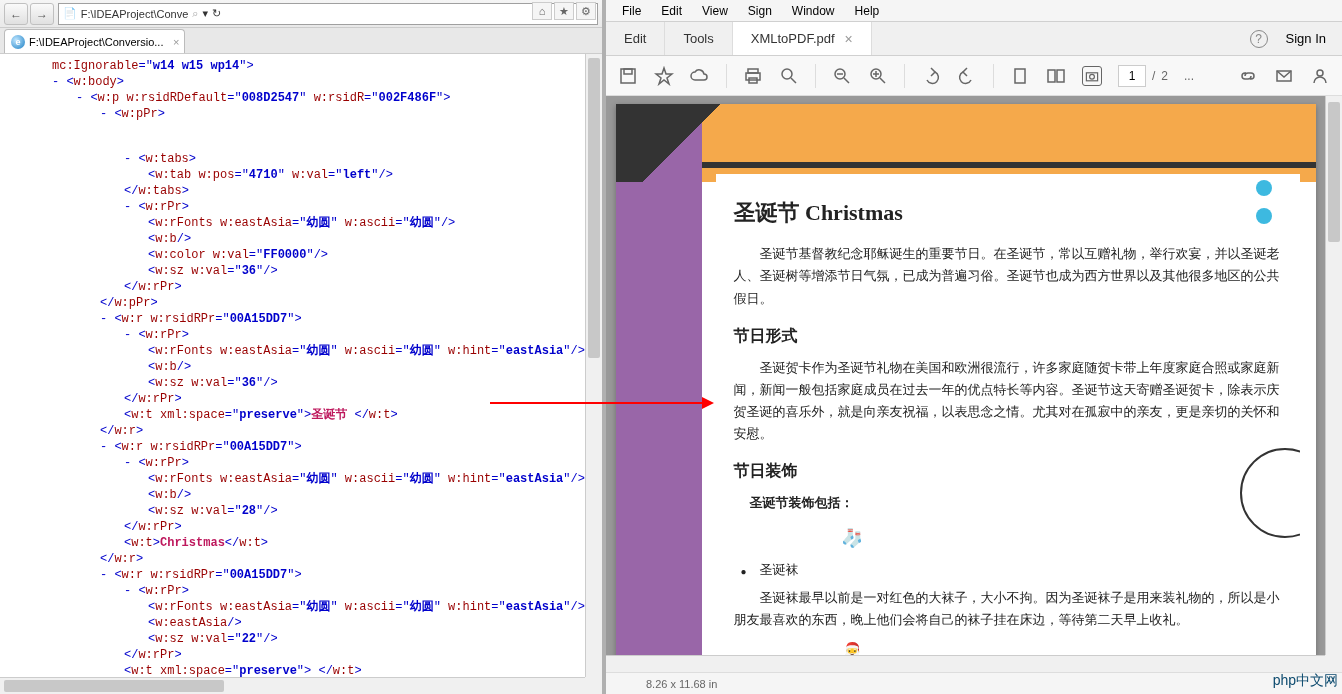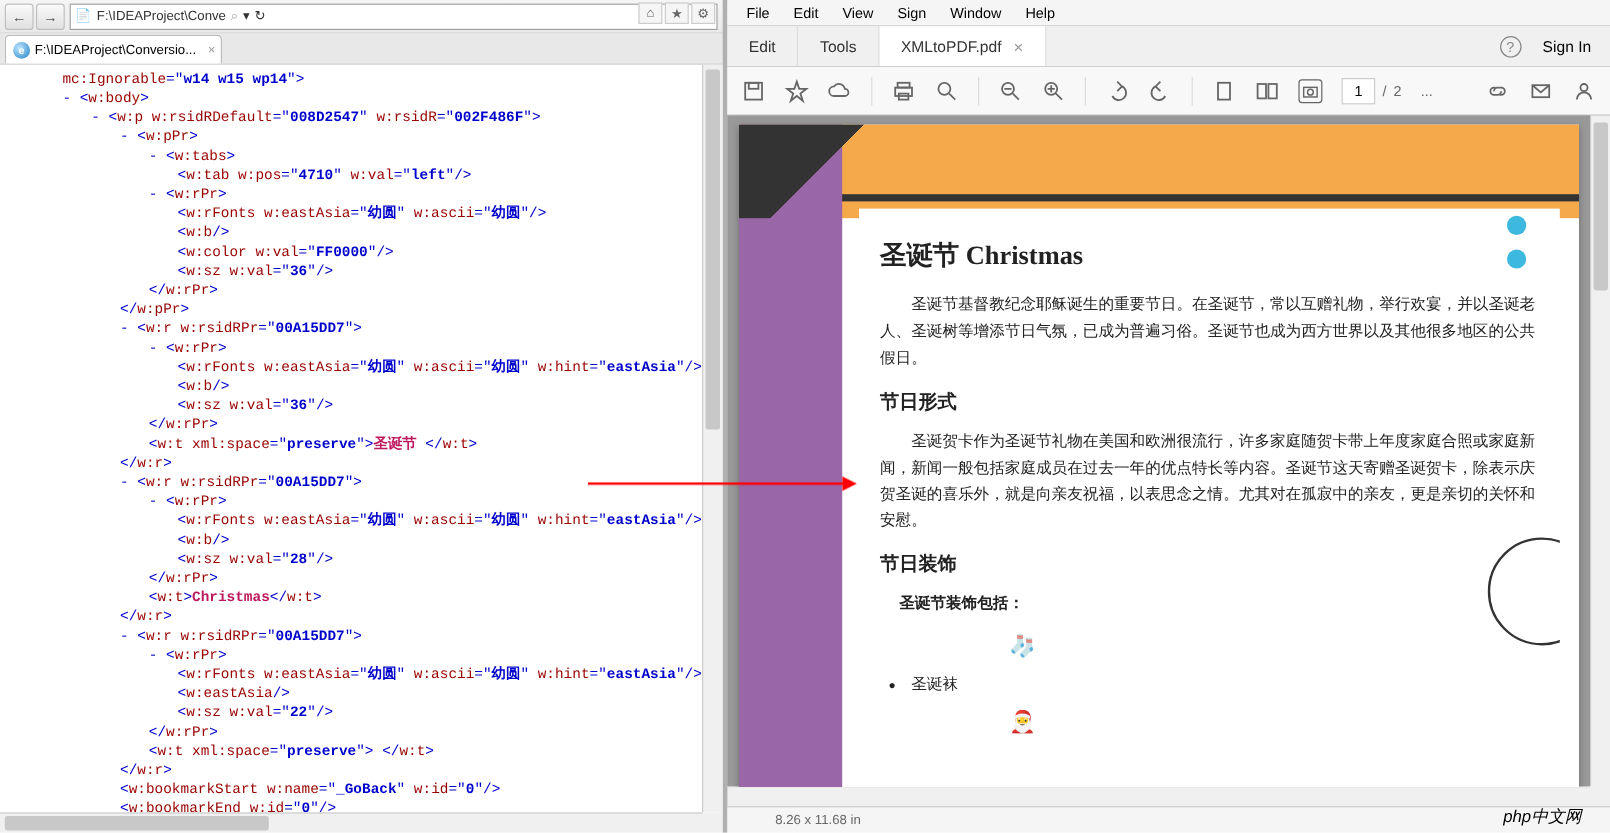--- a/index.html
+++ b/index.html
@@ -69,21 +69,21 @@
   .dot-accent { position: absolute; right: 28px; width: 16px; height: 16px; background: #3db9e0; border-radius: 50%; }
   .circ-accent { position: absolute; right: -30px; top: 274px; width: 90px; height: 90px; border: 2px solid #333; border-radius: 50%; }
   .sock { font-size: 18px; margin-left: 6em; }
   .hat { font-size: 18px; margin-left: 6em; }
 
   .hscroll-track { position: absolute; left: 0; right: 17px; bottom: 0; height: 17px; background: #f0f0f0; border-top: 1px solid #ccc; }
   .vscroll-track { position: absolute; top: 0; right: 0; bottom: 17px; width: 17px; background: #f0f0f0; border-left: 1px solid #ccc; }
   .vscroll-thumb { position: absolute; left: 2px; right: 2px; top: 6px; height: 140px; background: #c8c8c8; border-radius: 2px; }
   .corner { position: absolute; right: 0; bottom: 0; width: 17px; height: 17px; background: #f0f0f0; }
   .status { height: 22px; background: #f5f5f5; border-top: 1px solid #ddd; display: flex; align-items: center; padding: 0 40px; font-size: 11px; color: #666; gap: 30px; }
-  .watermark { position: absolute; right: 24px; bottom: 4px; font-size: 14px; color: #000000; font-style: italic; pointer-events: none; }
+  .watermark { position: absolute; right: 4px; bottom: 4px; font-size: 14px; color: #0c4a6e; pointer-events: none; }
   .left-vscroll { position: absolute; top: 54px; right: 0; bottom: 17px; width: 17px; background: #f0f0f0; border-left: 1px solid #ccc; }
   .left-vscroll .thumb { position: absolute; left: 2px; right: 2px; top: 4px; height: 300px; background: #c8c8c8; border-radius: 2px; }
   .left-hscroll { position: absolute; left: 0; right: 17px; bottom: 0; height: 17px; background: #f0f0f0; border-top: 1px solid #ccc; }
   .left-hscroll .thumb { position: absolute; top: 2px; bottom: 2px; left: 4px; width: 220px; background: #c8c8c8; border-radius: 2px; }
   .left-corner { position: absolute; right: 0; bottom: 0; width: 17px; height: 17px; background: #f0f0f0; }
   .tr-ctrl { position: absolute; top: 2px; right: 6px; display: flex; gap: 2px; }
   .tr-ctrl .b { width: 20px; height: 18px; border: 1px solid #ccc; background: #f5f5f5; display:flex; align-items:center; justify-content:center; font-size:11px; color:#666; }
 </style>
 </head>
 <body>
@@ -120,22 +120,23 @@
         <div class="b">⌂</div>
         <div class="b">★</div>
         <div class="b">⚙</div>
       </div>
     </div>
     <div class="xml-body" id="xml-body">
         <div class="line" style="padding-left: 44px;"><span class="attr">mc:Ignorable</span><span class="eq">=</span>"<span class="val">w14 w15 wp14</span>"<span class="punc">&gt;</span></div>
         <div class="line" style="padding-left: 44px;"><span class="dash">- </span><span class="punc">&lt;</span><span class="tag">w:body</span><span class="punc">&gt;</span></div>
         <div class="line" style="padding-left: 68px;"><span class="dash">- </span><span class="punc">&lt;</span><span class="tag">w:p</span> <span class="attr">w:rsidRDefault</span><span class="eq">=</span>"<span class="val">008D2547</span>" <span class="attr">w:rsidR</span><span class="eq">=</span>"<span class="val">002F486F</span>"<span class="punc">&gt;</span></div>
         <div class="line" style="padding-left: 92px;"><span class="dash">- </span><span class="punc">&lt;</span><span class="tag">w:pPr</span><span class="punc">&gt;</span></div>
-        <div class="line" style="padding-left: 116px;"><span class="dash">- </span><span class="punc">&lt;</span><span class="tag">w:tabs</span><span class="punc">&gt;</span></div>
+        <div class="line" style="padding-left: 116px; margin-top: 29px;"><span class="dash">- </span><span class="punc">&lt;</span><span class="tag">w:tabs</span><span class="punc">&gt;</span></div>
         <div class="line" style="padding-left: 140px;"><span class="punc">&lt;</span><span class="tag">w:tab</span> <span class="attr">w:pos</span><span class="eq">=</span>"<span class="val">4710</span>" <span class="attr">w:val</span><span class="eq">=</span>"<span class="val">left</span>"<span class="punc">/&gt;</span></div>
+        <div class="line" style="padding-left: 116px;"><span class="punc">&lt;/</span><span class="tag">w:tabs</span><span class="punc">&gt;</span></div>
         <div class="line" style="padding-left: 116px;"><span class="dash">- </span><span class="punc">&lt;</span><span class="tag">w:rPr</span><span class="punc">&gt;</span></div>
         <div class="line" style="padding-left: 140px;"><span class="punc">&lt;</span><span class="tag">w:rFonts</span> <span class="attr">w:eastAsia</span><span class="eq">=</span>"<span class="val">幼圆</span>" <span class="attr">w:ascii</span><span class="eq">=</span>"<span class="val">幼圆</span>"<span class="punc">/&gt;</span></div>
         <div class="line" style="padding-left: 140px;"><span class="punc">&lt;</span><span class="tag">w:b</span><span class="punc">/&gt;</span></div>
         <div class="line" style="padding-left: 140px;"><span class="punc">&lt;</span><span class="tag">w:color</span> <span class="attr">w:val</span><span class="eq">=</span>"<span class="val">FF0000</span>"<span class="punc">/&gt;</span></div>
         <div class="line" style="padding-left: 140px;"><span class="punc">&lt;</span><span class="tag">w:sz</span> <span class="attr">w:val</span><span class="eq">=</span>"<span class="val">36</span>"<span class="punc">/&gt;</span></div>
         <div class="line" style="padding-left: 116px;"><span class="punc">&lt;/</span><span class="tag">w:rPr</span><span class="punc">&gt;</span></div>
         <div class="line" style="padding-left: 92px;"><span class="punc">&lt;/</span><span class="tag">w:pPr</span><span class="punc">&gt;</span></div>
         <div class="line" style="padding-left: 92px;"><span class="dash">- </span><span class="punc">&lt;</span><span class="tag">w:r</span> <span class="attr">w:rsidRPr</span><span class="eq">=</span>"<span class="val">00A15DD7</span>"<span class="punc">&gt;</span></div>
         <div class="line" style="padding-left: 116px;"><span class="dash">- </span><span class="punc">&lt;</span><span class="tag">w:rPr</span><span class="punc">&gt;</span></div>
         <div class="line" style="padding-left: 140px;"><span class="punc">&lt;</span><span class="tag">w:rFonts</span> <span class="attr">w:eastAsia</span><span class="eq">=</span>"<span class="val">幼圆</span>" <span class="attr">w:ascii</span><span class="eq">=</span>"<span class="val">幼圆</span>" <span class="attr">w:hint</span><span class="eq">=</span>"<span class="val">eastAsia</span>"<span class="punc">/&gt;</span></div>
@@ -313,20 +314,21 @@
             <h1>圣诞节 Christmas</h1>
             <p>圣诞节基督教纪念耶稣诞生的重要节日。在圣诞节，常以互赠礼物，举行欢宴，并以圣诞老人、圣诞树等增添节日气氛，已成为普遍习俗。圣诞节也成为西方世界以及其他很多地区的公共假日。</p>
             <h2>节日形式</h2>
             <p>圣诞贺卡作为圣诞节礼物在美国和欧洲很流行，许多家庭随贺卡带上年度家庭合照或家庭新闻，新闻一般包括家庭成员在过去一年的优点特长等内容。圣诞节这天寄赠圣诞贺卡，除表示庆贺圣诞的喜乐外，就是向亲友祝福，以表思念之情。尤其对在孤寂中的亲友，更是亲切的关怀和安慰。</p>
             <h2>节日装饰</h2>
             <div class="bold">圣诞节装饰包括：</div>
             <div class="sock">🧦</div>
             <ul>
                 <li>圣诞袜</li>
               </ul>
+            <p>圣诞袜最早以前是一对红色的大袜子，大小不拘。因为圣诞袜子是用来装礼物的，所以是小朋友最喜欢的东西，晚上他们会将自己的袜子挂在床边，等待第二天早上收礼。</p>
             <div class="hat">🎅</div>
 
           </div>
         </div>
       </div>
       <div class="vscroll-track">
           <div class="vscroll-thumb"></div>
         </div>
       <div class="hscroll-track"></div>
       <div class="corner"></div>

